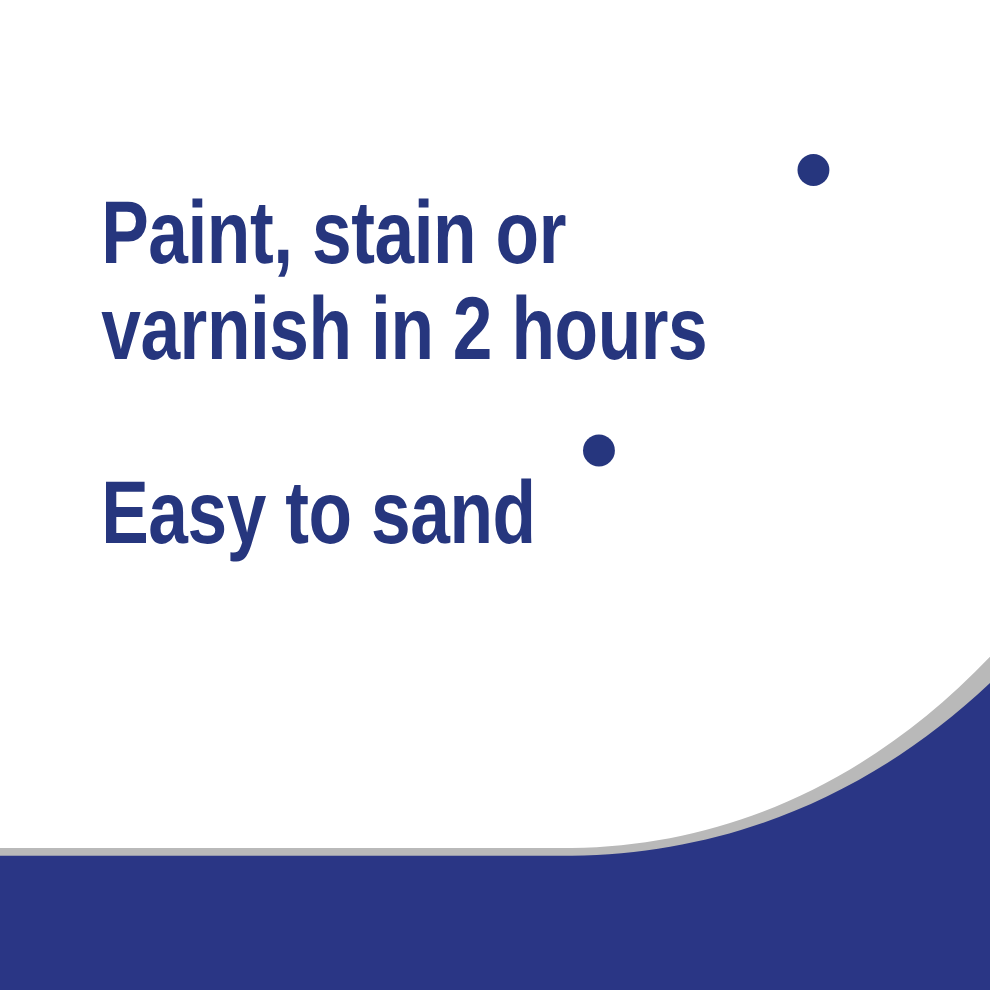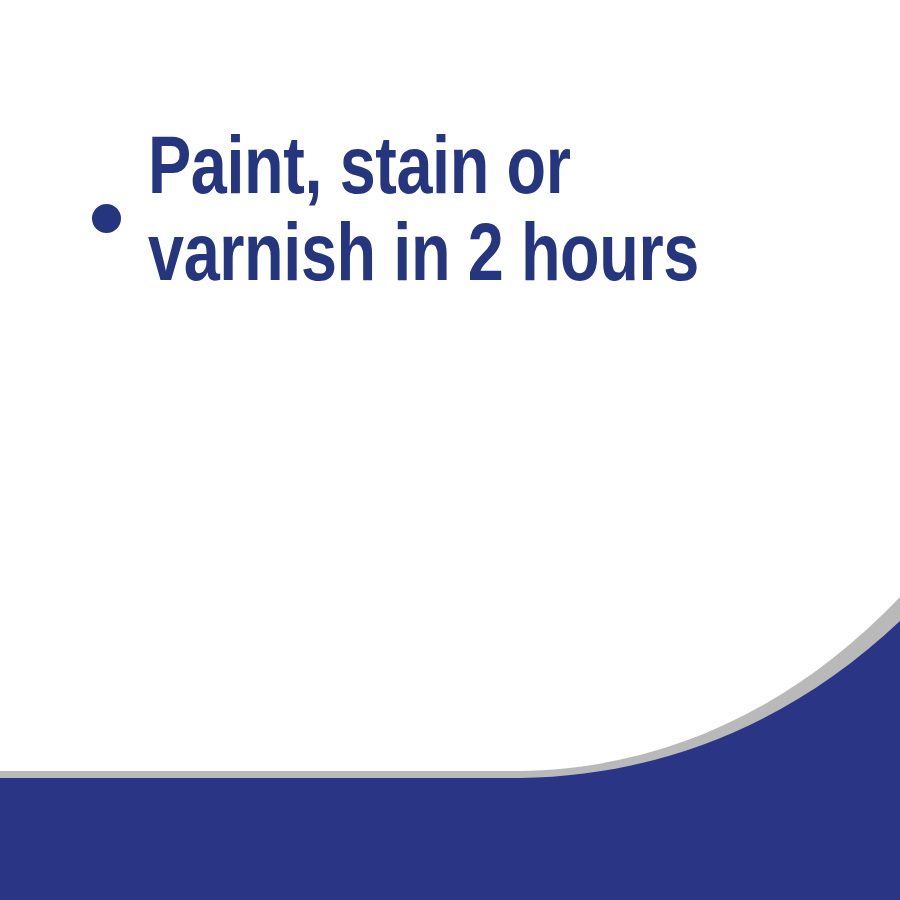--- a/index.html
+++ b/index.html
@@ -38,21 +38,22 @@
     position: absolute;
     left: 0;
     top: 0;
     width: 900px;
     height: 900px;
   }
 
   .bullet-item {
     position: absolute;
     display: flex;
-    align-items: center;
+    align-items: flex-end;
+    flex-direction: column;
   }
 
   .bullet-marker {
     flex: 0 0 auto;
     width: 29px;
     height: 29px;
     border-radius: 50%;
     background: #26367e;
     margin-right: 27px;
   }
@@ -100,16 +101,22 @@
   <div id="bullet-list">
 
     <div class="bullet-item" id="bullet-item-1">
       <span class="bullet-marker" style="background: rgb(38, 54, 126);"></span>
       <span class="bullet-text" style="color: rgb(38, 54, 126);">
         <span class="bullet-line">Paint, stain or</span>
         <span class="bullet-line">varnish in 2 hours</span>
       </span>
     </div>
 
+    <div class="bullet-item" id="bullet-item-2">
+      <span class="bullet-marker" style="background: rgb(38, 54, 126);"></span>
+      <span class="bullet-text" style="color: rgb(38, 54, 126);">
+        <span class="bullet-line">Easy to sand</span>
+      </span>
+    </div>
 
 
   </div>
 </div>
 
 </body></html>

